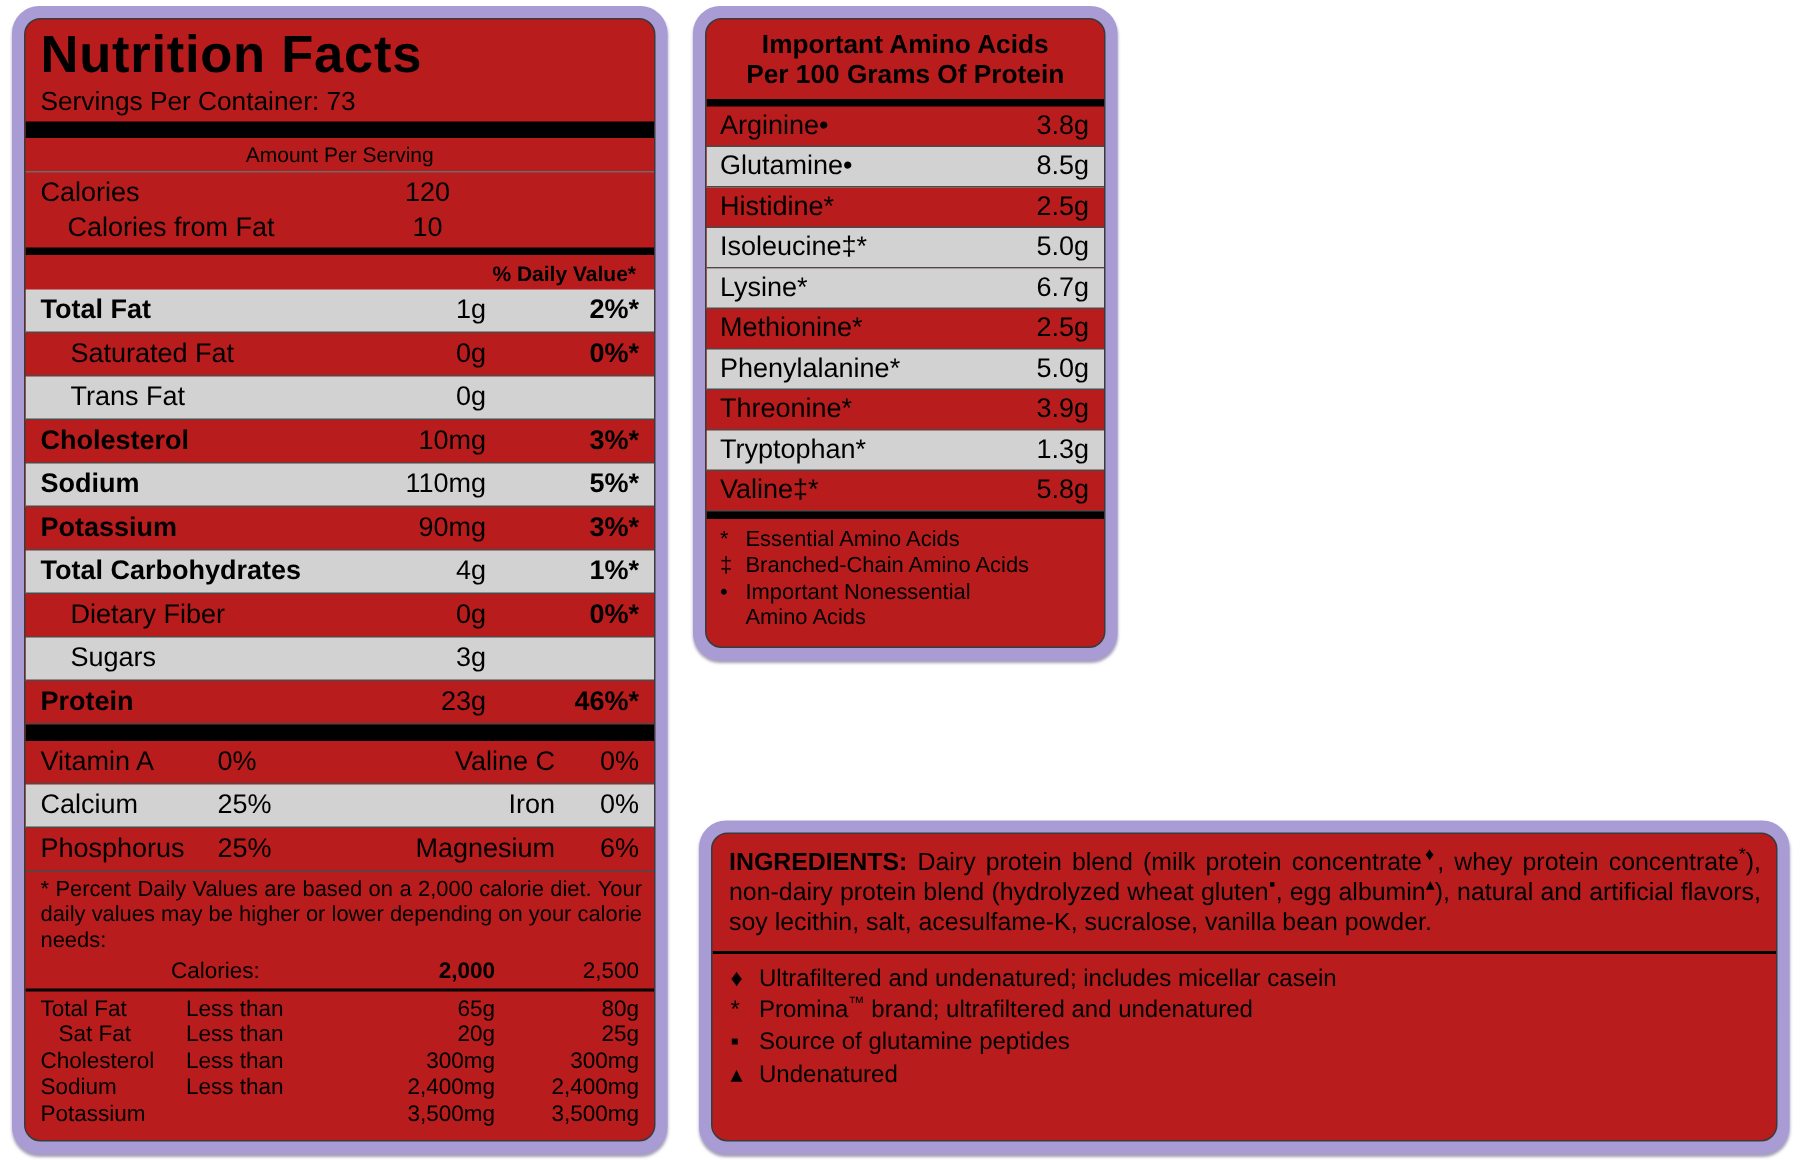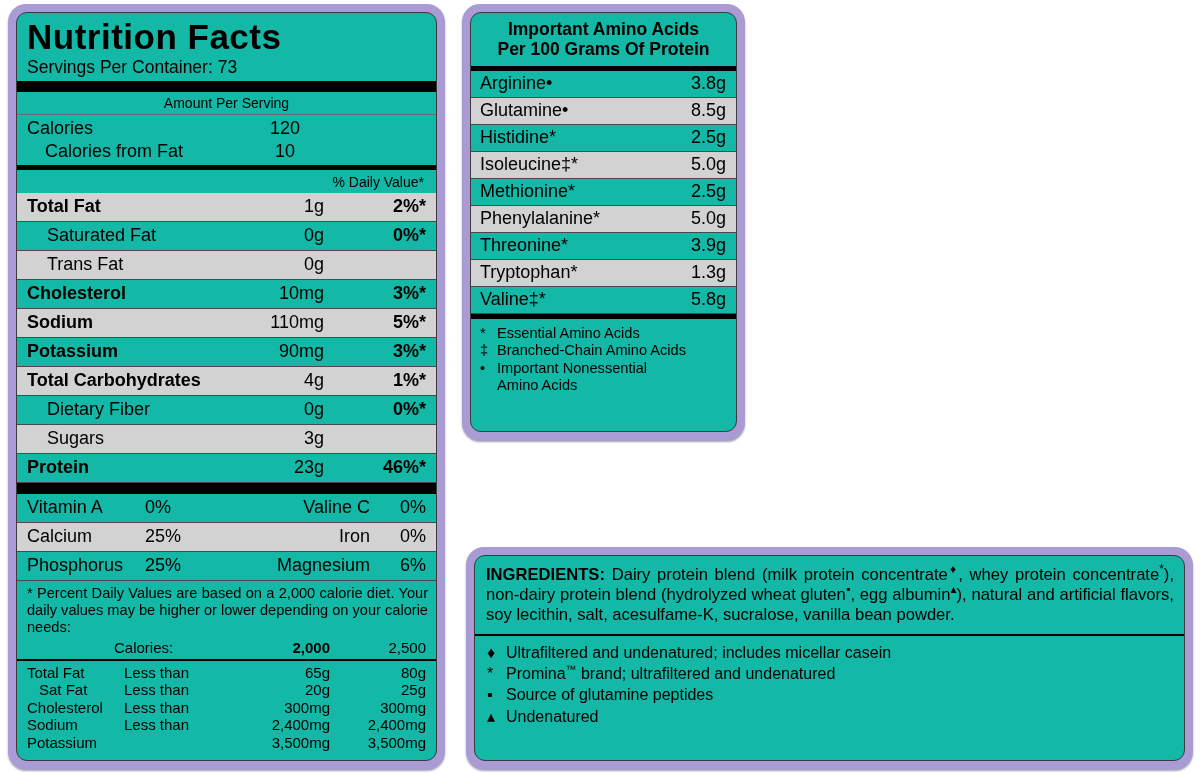--- a/index.html
+++ b/index.html
@@ -18,21 +18,21 @@
 
   
   .panel {
     position: absolute;
     background: #a99bd4;
     border-radius: 18px;
     padding: 8px;
     box-shadow: 0 2px 2px rgba(90,78,130,0.55);
   }
   .panel > .inner {
-    background: #14b8a6;
+    background: #b91c1c;
     border: 1px solid #3b3b3b;
     border-radius: 11px;
     width: 100%; height: 100%;
     overflow: hidden;
     position: relative;
   }
 
   
   #nutrition-panel { left: 8px;  top: 4px;   width: 437px; height: 765px; }
   #amino-panel     { left: 462px; top: 4px;  width: 283px; height: 436px; }
@@ -61,21 +61,21 @@
   .cal-line {
     display: flex; align-items: baseline;
     font-size: 18px; line-height: 1.25;
   }
   .cal-line .lbl { width: 218px; padding-left: 10px; }
   .cal-line.bold .lbl { font-weight: normal; }
   .cal-line .val { width: 100px; text-align: center; }
   .cal-line .ind { padding-left: 28px; }
 
   .dv-row {
-    font-size: 14px; font-weight: normal;
+    font-size: 14px; font-weight: bold;
     text-align: right; padding: 4px 12px 3px 0;
   }
 
   
   .nrow {
     display: flex; align-items: baseline;
     font-size: 18px;
     padding: 3px 0 4px 0;
     border-bottom: 1px solid #4a4a4a;
   }
@@ -325,20 +325,24 @@
           <span class="av">8.5g</span>
         </div>
         <div class="aarow">
           <span class="an">Histidine*</span>
           <span class="av">2.5g</span>
         </div>
         <div class="aarow gray">
           <span class="an">Isoleucine‡*</span>
           <span class="av">5.0g</span>
         </div>
+        <div class="aarow gray">
+          <span class="an">Lysine*</span>
+          <span class="av">6.7g</span>
+        </div>
         <div class="aarow">
           <span class="an">Methionine*</span>
           <span class="av">2.5g</span>
         </div>
         <div class="aarow gray">
           <span class="an">Phenylalanine*</span>
           <span class="av">5.0g</span>
         </div>
         <div class="aarow">
           <span class="an">Threonine*</span>

